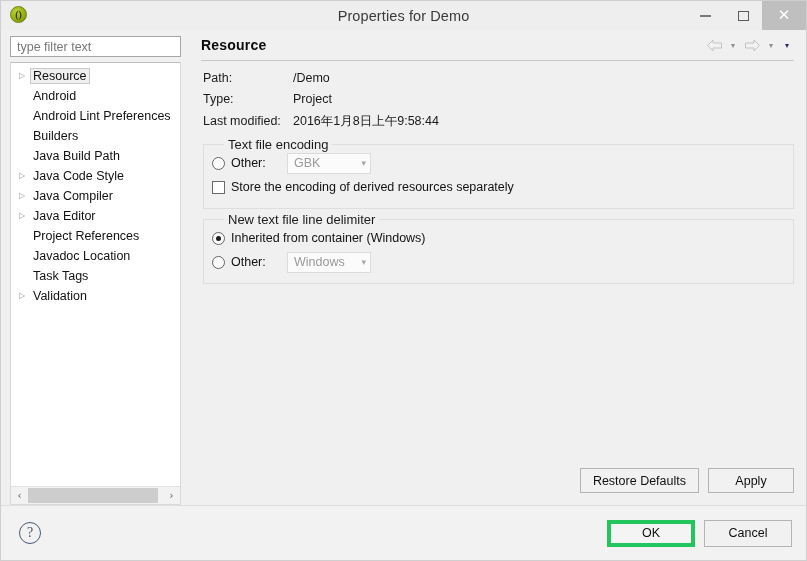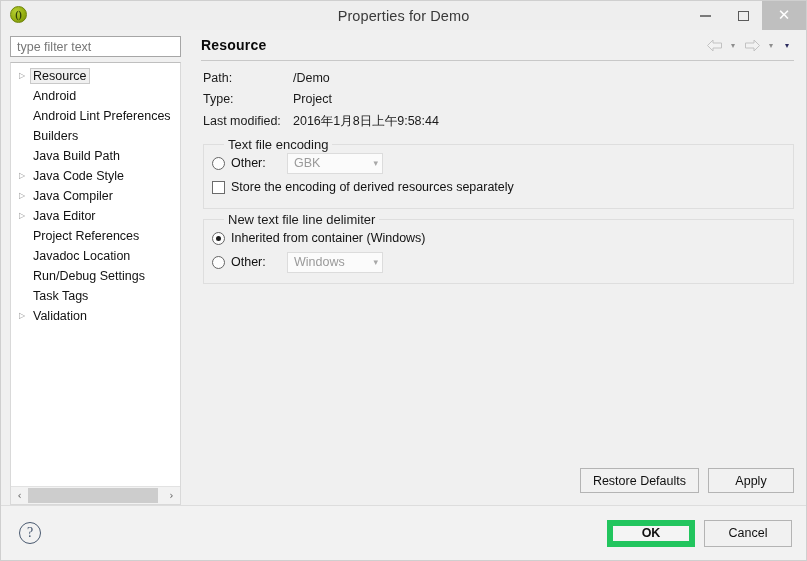--- a/index.html
+++ b/index.html
@@ -344,21 +344,21 @@
   .opt-label {
     font-size: 12.5px;
     color: #111;
   }
   .opt-label.inline {
     width: 56px;
     min-width: 56px;
   }
   .combo {
     height: 21px;
-    width: 96px;
+    width: 84px;
     border: 1px solid #dcdcdc;
     background: #fbfbfb;
     box-sizing: border-box;
     display: flex;
     align-items: center;
     justify-content: space-between;
     padding: 0 4px 0 6px;
     color: #9a9a9a;
     font-size: 12.5px;
   }
@@ -385,23 +385,22 @@
     box-sizing: border-box;
     font-family: "Liberation Sans", sans-serif;
     font-size: 12.5px;
     color: #101010;
     display: flex;
     align-items: center;
     justify-content: center;
     white-space: nowrap;
   }
   .btn.primary {
-    border: 6px solid #22c55e;
+    border: 4px solid #22c55e;
     background: #f4f4f4;
-    font-weight: bold;
   }
 
   
   .footer {
     height: 54px;
     min-height: 54px;
     background: #f2f2f2;
     border-top: 1px solid #dddddd;
     display: flex;
     align-items: center;
@@ -500,24 +499,20 @@
           <div class="tree-item">
             <span class="twisty"></span>
             <span class="tree-label">Project References</span>
           </div>
 
           <div class="tree-item">
             <span class="twisty"></span>
             <span class="tree-label">Javadoc Location</span>
           </div>
 
-          <div class="tree-item">
-            <span class="twisty"></span>
-            <span class="tree-label">Run/Debug Settings</span>
-          </div>
 
           <div class="tree-item">
             <span class="twisty"></span>
             <span class="tree-label">Task Tags</span>
           </div>
 
           <div class="tree-item">
             <span class="twisty">▷</span>
             <span class="tree-label">Validation</span>
           </div>

